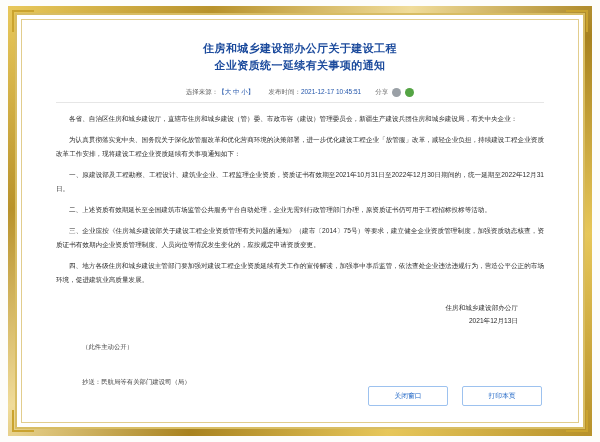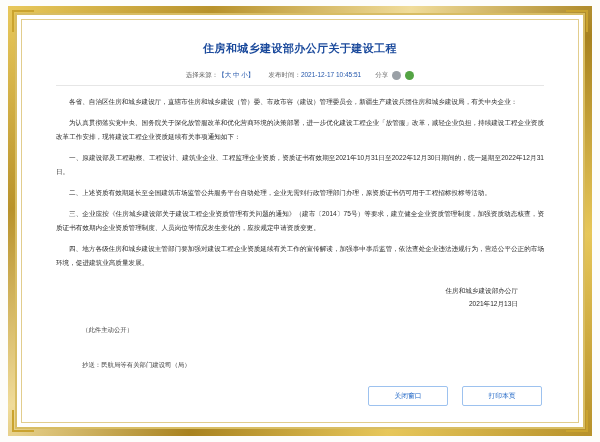--- a/index.html
+++ b/index.html
@@ -173,20 +173,21 @@
   <div class="corner tl"></div>
   <div class="corner tr"></div>
   <div class="corner bl"></div>
   <div class="corner br"></div>
 
   <div class="frame-inner">
     <div class="doc">
 
       <div class="doc-title">
         <span>住房和城乡建设部办公厅关于建设工程</span>
+        <span class="line2">企业资质统一延续有关事项的通知</span>
       </div>
 
       <div class="meta-bar">
         <span class="meta-item">
           <span class="meta-label">选择来源：</span><span class="meta-value">【大 中 小】</span>
         </span>
         <span class="meta-item">
           <span class="meta-label">发布时间：</span><span class="meta-value">2021-12-17 10:45:51</span>
         </span>
         <span class="icon-group">

